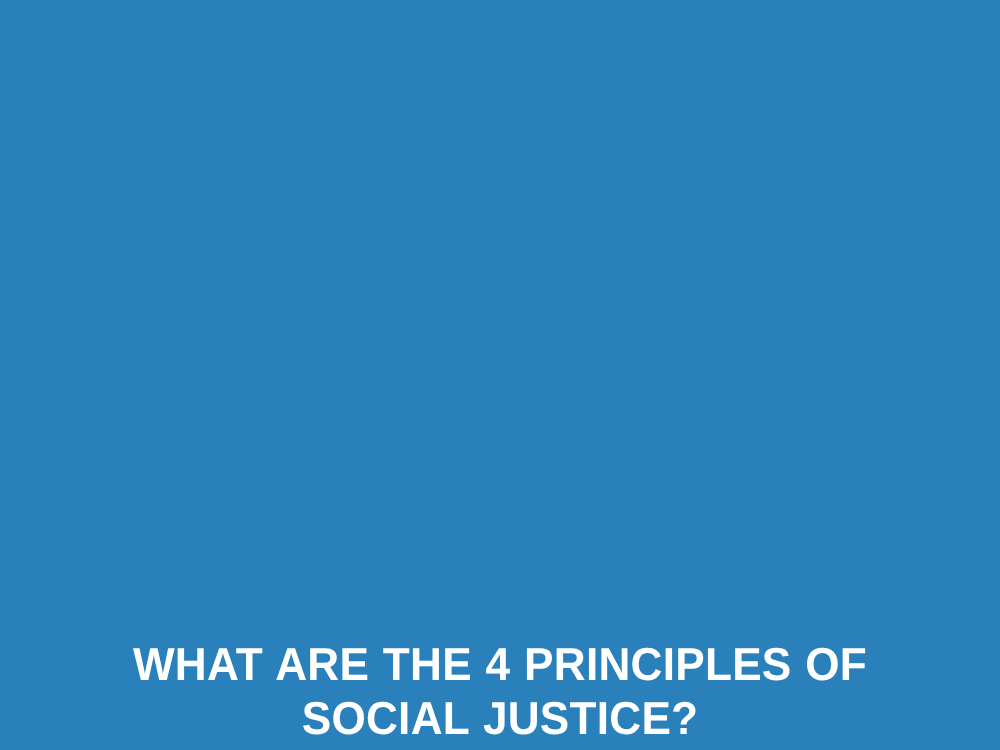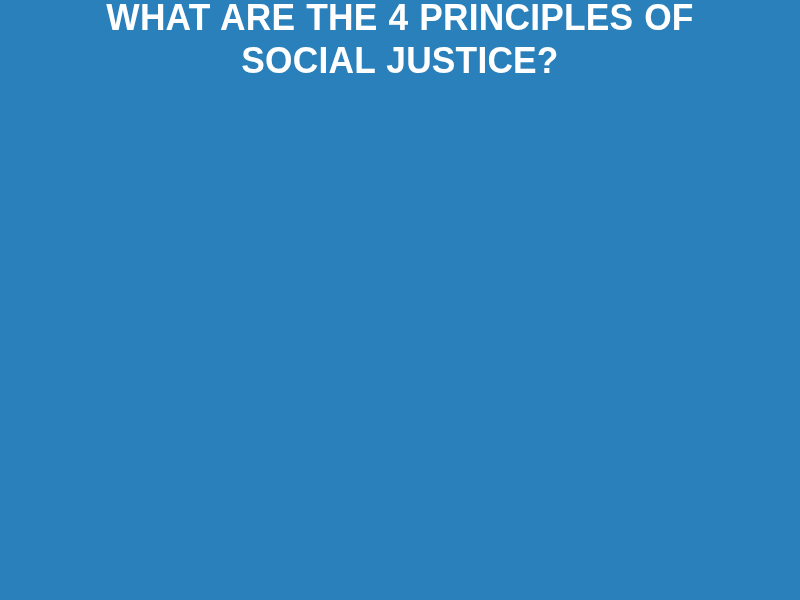--- a/index.html
+++ b/index.html
@@ -17,21 +17,21 @@
   }
 
   
   .hero-banner {
     position: relative;
     box-sizing: border-box;
     width: 800px;
     height: 600px;
     background-color: #2980ba;
     display: flex;
-    align-items: flex-start;
+    align-items: flex-end;
     justify-content: center;
   }
 
   .hero-inner {
     width: 690px;
     display: flex;
     align-items: center;
     justify-content: center;
     
     transform: translateY(-4px);

